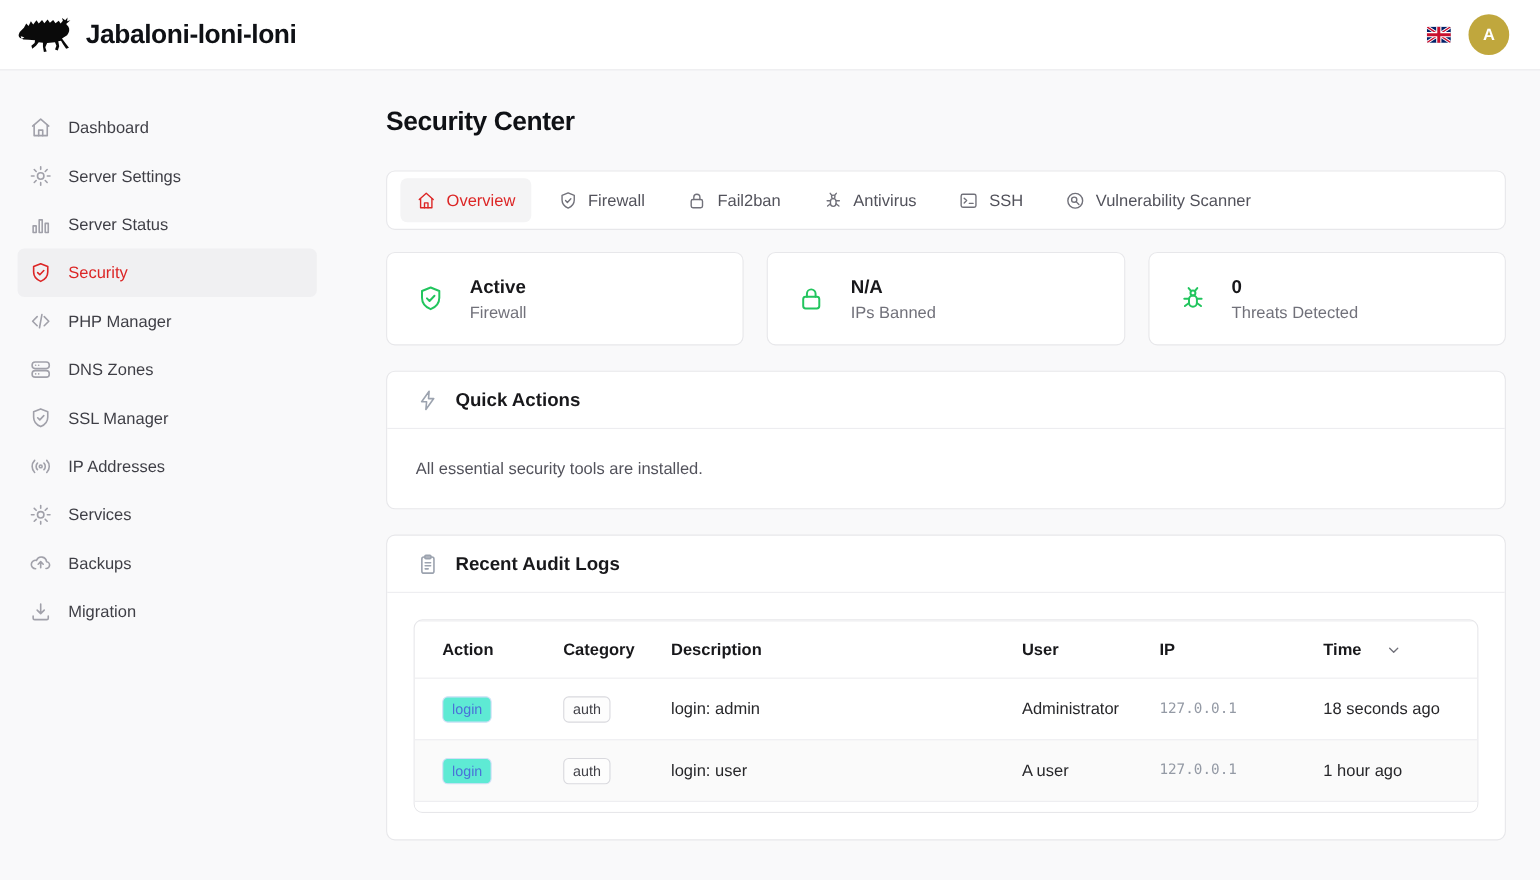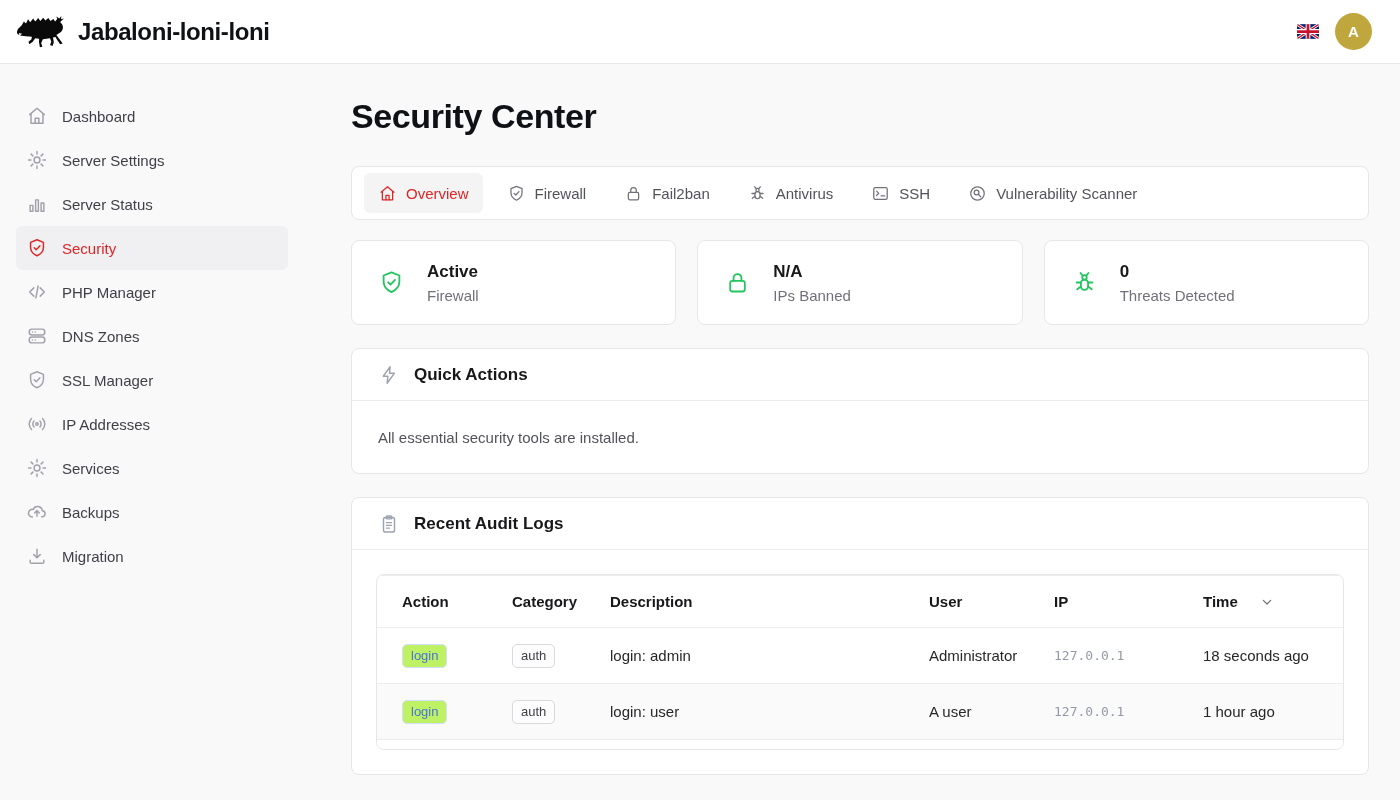--- a/index.html
+++ b/index.html
@@ -21,21 +21,21 @@
   .sidebar { width:304px; flex-shrink:0; padding-top:30px; }
   .nav-item { display:flex; align-items:center; gap:14px; height:44px; margin:0 16px;
               padding:0 10px; border-radius:6px; font-size:15px; color:#3f3f46; cursor:pointer; }
   .nav-item .icn { color:#a1a1aa; flex-shrink:0; }
   .nav-item.active { background:#f0f0f2; color:#dc2626; font-weight:500; }
   .nav-item.active .icn { color:#dc2626; }
 
   .main { flex:1; padding:0 31px 0 47px; overflow:hidden; }
 
   .page-head { display:flex; justify-content:space-between; align-items:center; margin-top:33px; }
-  .page-title { font-size:34px; font-weight:700; color:#0f1115; letter-spacing:-0.4px; }
+  .page-title { font-size:24px; font-weight:700; color:#0f1115; letter-spacing:-0.4px; }
   .btn-tour { display:flex; align-items:center; gap:9px; background:#fff; border:1px solid #e4e4e7;
               border-radius:8px; height:38px; padding:0 16px; font-size:15px; color:#18181b; cursor:pointer; }
   .btn-tour .icn { color:#9ca3af; }
 
   
   .tabs-card { margin-top:30px; background:#fff; border:1px solid #e7e7ea; border-radius:8px;
                height:54px; display:flex; align-items:center; padding:0 12px; gap:10px; }
   .tab { display:flex; align-items:center; gap:9px; padding:0 14px; height:40px; border-radius:6px;
          font-size:15px; color:#52525b; cursor:pointer; white-space:nowrap; }
   .tab .icn { color:#71717a; }
@@ -70,21 +70,21 @@
 
   .grid-row { display:grid; grid-template-columns:110px 98px 319px 125px 149px 1fr;
               padding:0 25px; align-items:center; border-top:1px solid #ededf0; }
   .grid-row.head { height:52px; font-size:15px; font-weight:700; color:#18181b; }
   .grid-row.body { height:56px; font-size:15px; color:#27272a; }
   .grid-row.alt { background:#fafafa; }
   .grid-row.cut { height:10px; background:#fff; }
   .th-sort { display:flex; align-items:center; gap:21px; }
   .th-sort .icn { color:#71717a; }
   .badge { display:inline-block; font-size:13px; line-height:1; padding:4px 8px 5px; border-radius:5px; }
-  .badge-login { color:#4a72d8; background:#bef264; border:1px solid #d4e0f7; }
+  .badge-login { color:#4a72d8; background:#5eead4; border:1px solid #d4e0f7; }
   .badge-auth  { color:#3f3f46; background:#fdfdfd; border:1px solid #d9d9de; }
   .ip-cell { font-family:"DejaVu Sans Mono", monospace; font-size:13px; color:#949aa5; }
 </style>
 </head>
 <body>
 
 <div class="topbar">
   <div class="logo-wrap">
     <svg width="54" height="40" viewBox="0 0 64 46">
       <path fill="#0a0a0a" d="M2.5 22 L3.5 19.5 L8 15 L10.5 10.5 L13 13 L15.5 8 L18 11.5 L21.5 7

